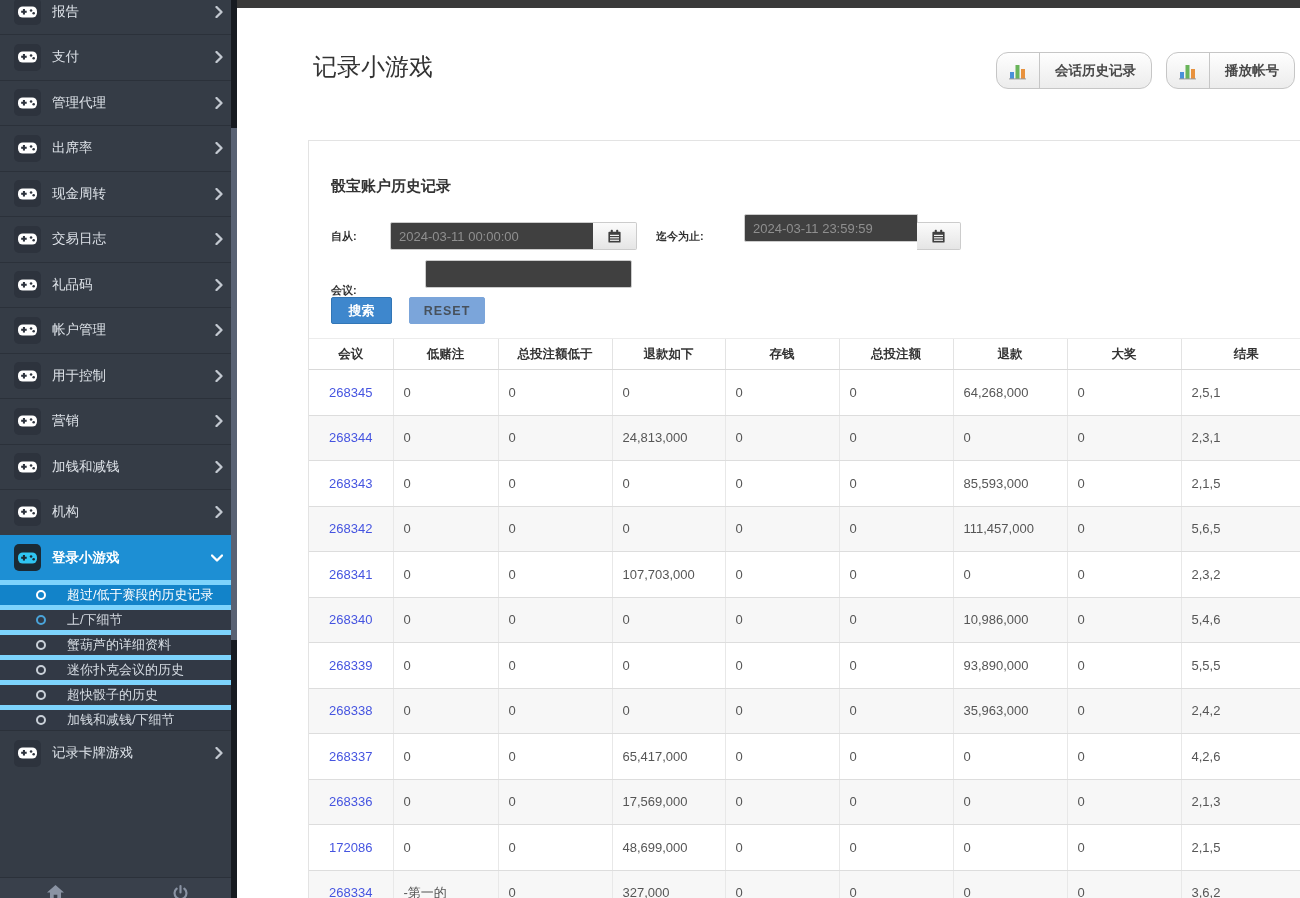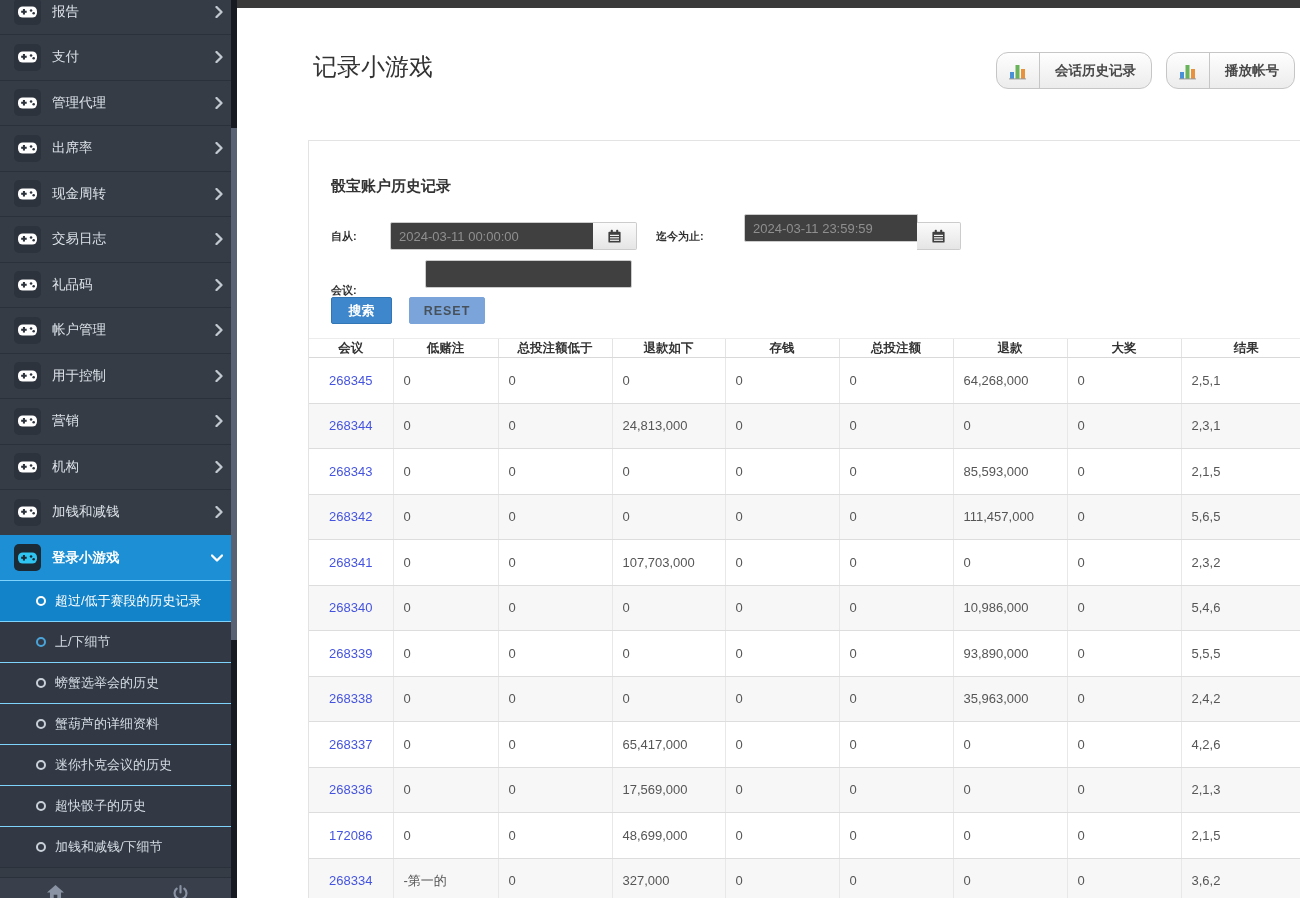--- a/index.html
+++ b/index.html
@@ -14,21 +14,21 @@
   
   .sidebar { position:absolute; left:0; top:0; width:237px; height:898px; background:#353c46; overflow:hidden; z-index:5; }
   .sb-nav { margin-top:-11.5px; }
   .sb-item { position:relative; height:45.5px; display:flex; align-items:center; padding-left:14px; border-top:1px solid #2b313a; cursor:pointer; }
   .sb-item .ibox { width:27px; height:27px; border-radius:5px; background:#2d333d; display:flex; align-items:center; justify-content:center; margin-right:11px; flex:none; }
   .sb-item .lbl { color:#dde2e8; font-size:13.5px; }
   .sb-item .chev { position:absolute; right:14px; top:50%; transform:translateY(-50%); line-height:0; }
   .sb-item.active { background:#1d8fd4; border-top-color:#1d8fd4; }
   .sb-item.active .ibox { background:#1b2a35; }
   .sb-item.active .lbl { color:#fff; font-weight:bold; }
-  .sub-item { position:relative; height:41px; display:flex; align-items:center; padding-left:36px; border-top:1px solid #7dd3fc; background:#323945; cursor:pointer; }
+  .sub-item { position:relative; height:25px; display:flex; align-items:center; padding-left:36px; border-top:5px solid #7dd3fc; background:#323945; cursor:pointer;gap:12px; }
   .sub-item .sub-circle { width:10px; height:10px; border-radius:50%; border:2px solid #c9d0d8; margin-right:9px; flex:none; }
   .sub-item .lbl { color:#d6dce3; font-size:13px; }
   .sub-item.active { background:#1283c9; }
   .sub-item.active .lbl { color:#fff; }
   .sb-footer { position:absolute; left:0; top:877px; width:237px; height:40px; background:#39404b; border-top:1px solid #2b313a; display:flex; align-items:flex-start; padding:7px 0 0 47px; }
   .sb-footer .f-ic { width:20px; line-height:0; cursor:pointer; }
   .sb-footer .f-ic + .f-ic { margin-left:105px; }
   .sb-scroll { position:absolute; right:0; top:0; width:6px; height:898px; background:#171b21; }
   .sb-thumb { position:absolute; left:0; top:128px; width:6px; height:512px; background:#596273; }
 
@@ -53,21 +53,21 @@
   #inp-to { left:435px; top:73px; width:174px; border-radius:2px 0 0 2px; }
   #addon-to { left:608px; top:81px; }
   #inp-session { left:116px; top:119px; width:207px; }
   .addon { position:absolute; width:44px; height:28px; border:1px solid #ccc; border-left:none; background:linear-gradient(#fbfbfb,#e5e5e5); display:flex; align-items:center; justify-content:center; border-radius:0 2px 2px 0; cursor:pointer; line-height:0; }
   .btn-search { position:absolute; left:22px; top:156px; width:61px; height:27px; background:var(--search-button,#3e87cd); border:1px solid #3276b6; border-radius:2px; color:#fff; font-weight:bold; font-size:13px; font-family:inherit; cursor:pointer; }
   .btn-reset { position:absolute; left:100px; top:156px; width:76px; height:27px; background:var(--reset-button,#7ba5da); border:1px solid #7ba5da; border-radius:2px; color:#47515c; font-weight:bold; font-size:12.5px; letter-spacing:1px; font-family:inherit; cursor:pointer; }
 
   
   .tbl-wrap { position:absolute; left:0; top:197px; width:1002px; }
   table { border-collapse:collapse; table-layout:fixed; width:1002px; }
-  th { height:19px; border-top:1px solid #ececec; border-bottom:1px solid #d9d9d9; border-left:1px solid #e3e3e3; font-size:12.5px; font-weight:bold; color:#333; text-align:center; padding:0; }
+  th { height:31px; border-top:1px solid #ececec; border-bottom:1px solid #d9d9d9; border-left:1px solid #e3e3e3; font-size:12.5px; font-weight:bold; color:#333; text-align:center; padding:0; }
   th:first-child { border-left:none; }
   td { height:45.5px; border-bottom:1px solid #ddd; border-left:1px solid #e8e8e8; font-size:13px; color:#565656; padding:0 0 0 10px; background:#fff; }
   td:first-child { border-left:none; text-align:center; padding:0; }
   tbody tr:nth-child(even) td { background:#f7f7f7; }
   a.session { color:var(--link,#4554e0); text-decoration:none; cursor:pointer; }
 </style>
 </head>
 <body>
 
 <div class="topbar"></div>
@@ -227,36 +227,36 @@
       <div class="sb-item">
         <span class="ibox" style="color: rgb(255, 255, 255);">
           <svg width="19" height="12" viewBox="0 0 24 14">
             <rect x="0" y="0" width="24" height="14" rx="6" fill="currentColor"></rect>
             <rect x="4" y="5.4" width="7" height="2.6" fill="#2d333d"></rect>
             <rect x="6.2" y="3.2" width="2.6" height="7" fill="#2d333d"></rect>
             <circle cx="16.5" cy="5" r="1.6" fill="#2d333d"></circle>
             <circle cx="19.8" cy="8.6" r="1.6" fill="#2d333d"></circle>
           </svg>
         </span>
+        <span class="lbl">加钱和减钱</span>
+        <span class="chev"><svg width="8" height="12" viewBox="0 0 8 12">
+            <path d="M1.5 1 L6.5 6 L1.5 11" fill="none" stroke="#c3c9d1" stroke-width="2.3" stroke-linecap="round" stroke-linejoin="round"></path>
+          </svg></span>
+      </div>
+      <div class="sb-item">
+        <span class="ibox" style="color: rgb(255, 255, 255);">
+          <svg width="19" height="12" viewBox="0 0 24 14">
+            <rect x="0" y="0" width="24" height="14" rx="6" fill="currentColor"></rect>
+            <rect x="4" y="5.4" width="7" height="2.6" fill="#2d333d"></rect>
+            <rect x="6.2" y="3.2" width="2.6" height="7" fill="#2d333d"></rect>
+            <circle cx="16.5" cy="5" r="1.6" fill="#2d333d"></circle>
+            <circle cx="19.8" cy="8.6" r="1.6" fill="#2d333d"></circle>
+          </svg>
+        </span>
         <span class="lbl">机构</span>
-        <span class="chev"><svg width="8" height="12" viewBox="0 0 8 12">
-            <path d="M1.5 1 L6.5 6 L1.5 11" fill="none" stroke="#c3c9d1" stroke-width="2.3" stroke-linecap="round" stroke-linejoin="round"></path>
-          </svg></span>
-      </div>
-      <div class="sb-item">
-        <span class="ibox" style="color: rgb(255, 255, 255);">
-          <svg width="19" height="12" viewBox="0 0 24 14">
-            <rect x="0" y="0" width="24" height="14" rx="6" fill="currentColor"></rect>
-            <rect x="4" y="5.4" width="7" height="2.6" fill="#2d333d"></rect>
-            <rect x="6.2" y="3.2" width="2.6" height="7" fill="#2d333d"></rect>
-            <circle cx="16.5" cy="5" r="1.6" fill="#2d333d"></circle>
-            <circle cx="19.8" cy="8.6" r="1.6" fill="#2d333d"></circle>
-          </svg>
-        </span>
-        <span class="lbl">加钱和减钱</span>
         <span class="chev"><svg width="8" height="12" viewBox="0 0 8 12">
             <path d="M1.5 1 L6.5 6 L1.5 11" fill="none" stroke="#c3c9d1" stroke-width="2.3" stroke-linecap="round" stroke-linejoin="round"></path>
           </svg></span>
       </div>
       <div class="sb-item active">
         <span class="ibox" style="color: rgb(47, 197, 242);">
           <svg width="19" height="12" viewBox="0 0 24 14">
             <rect x="0" y="0" width="24" height="14" rx="6" fill="currentColor"></rect>
             <rect x="4" y="5.4" width="7" height="2.6" fill="#1b2a35"></rect>
             <rect x="6.2" y="3.2" width="2.6" height="7" fill="#1b2a35"></rect>
@@ -269,24 +269,20 @@
             <path d="M1 1.5 L6 6.5 L11 1.5" fill="none" stroke="#ffffff" stroke-width="2.3" stroke-linecap="round" stroke-linejoin="round"></path>
           </svg></span>
       </div>
       <div class="sub-item active">
         <span class="sub-circle" style="border-color: rgb(255, 255, 255);"></span>
         <span class="lbl">超过/低于赛段的历史记录</span>
       </div>
       <div class="sub-item">
         <span class="sub-circle" style="border-color: rgb(74, 164, 218);"></span>
         <span class="lbl">上/下细节</span>
-      </div>
-      <div class="sub-item">
-        <span class="sub-circle" style="border-color: rgb(201, 208, 216);"></span>
-        <span class="lbl">螃蟹选举会的历史</span>
       </div>
       <div class="sub-item">
         <span class="sub-circle" style="border-color: rgb(201, 208, 216);"></span>
         <span class="lbl">蟹葫芦的详细资料</span>
       </div>
       <div class="sub-item">
         <span class="sub-circle" style="border-color: rgb(201, 208, 216);"></span>
         <span class="lbl">迷你扑克会议的历史</span>
       </div>
       <div class="sub-item">

